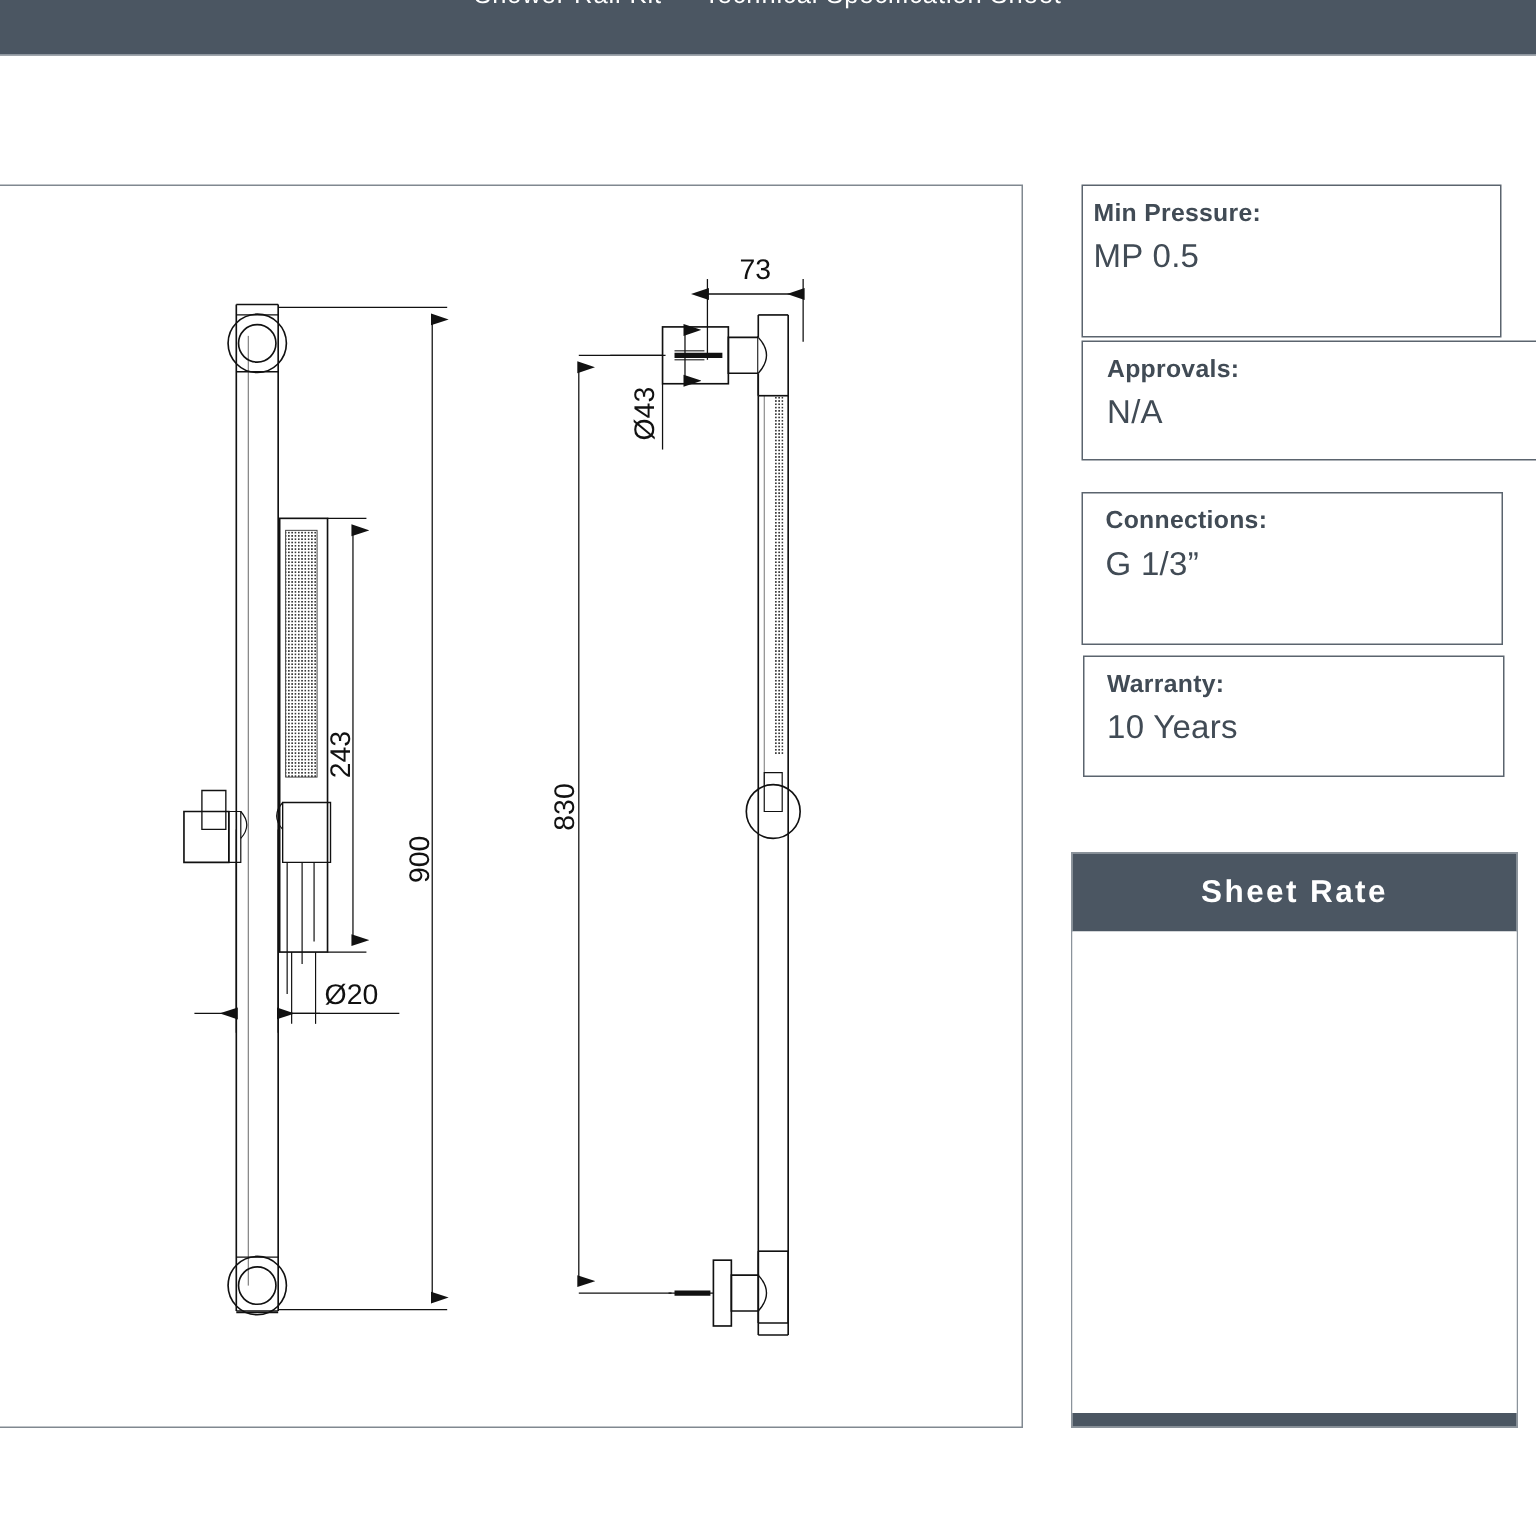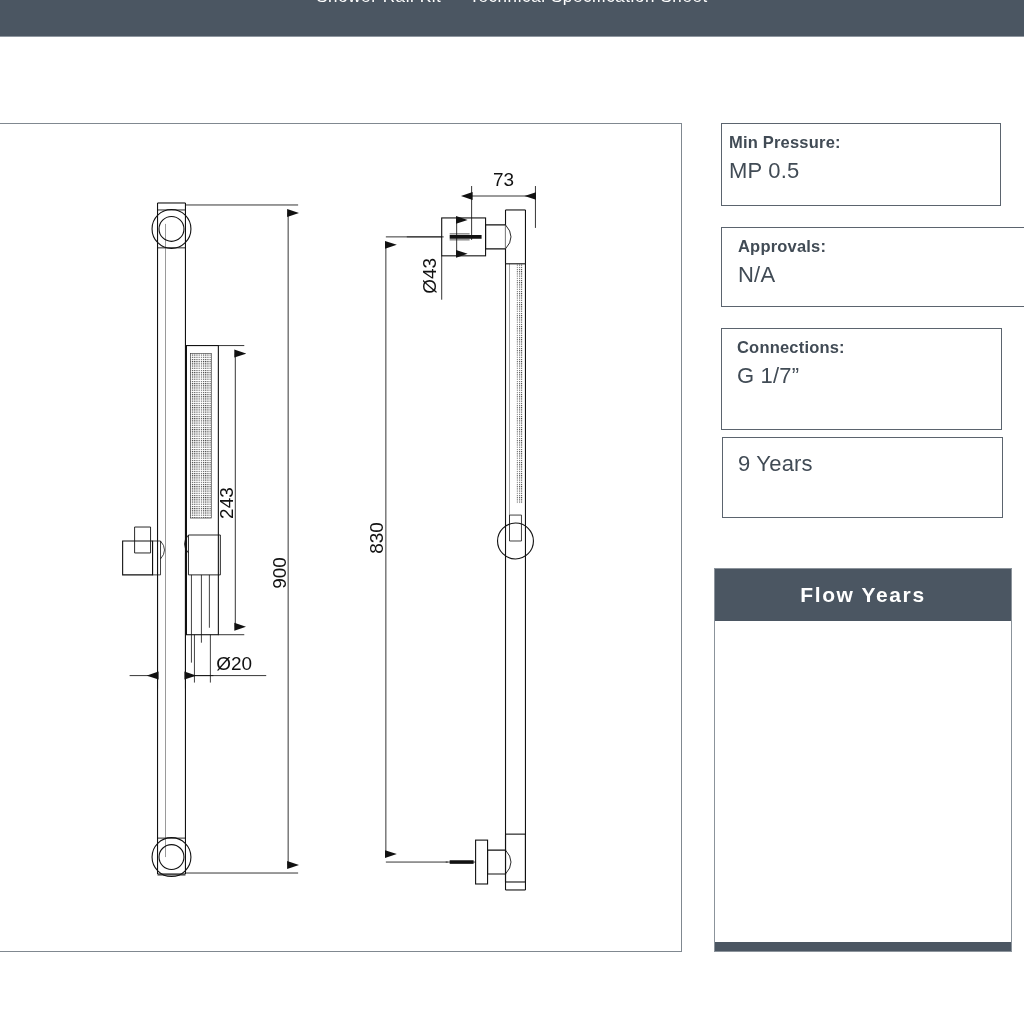--- a/index.html
+++ b/index.html
@@ -79,21 +79,21 @@
   }
   .spec-value {
     font-size: 22px;
     color: #414b55;
     font-weight: 400;
     letter-spacing: 0.2px;
     line-height: 1.35;
     margin-top: 3px;
   }
 
-  #spec-box-0 { left: 0px;  top: 0px;   width: 280px; height: 83px; padding-left: 7px; }
+  #spec-box-0 { left: 0px;  top: 0px;   width: 280px; height: 102px; padding-left: 7px; }
   #spec-box-1 { left: 0px;  top: 104px; width: 333px; height: 80px; padding-left: 16px; }
   #spec-box-2 { left: 0px;  top: 205px; width: 281px; height: 102px; padding-left: 15px; }
   #spec-box-3 { left: 1px;  top: 314px; width: 281px; height: 81px; padding-left: 15px; }
 
   
   #flow-panel {
     position: absolute;
     left: 714px;
     top: 568px;
     width: 298px;
@@ -329,29 +329,30 @@
       <div class="spec-value">MP 0.5</div>
     </div>
 
     <div class="spec-box" id="spec-box-1">
       <div class="spec-label">Approvals:</div>
       <div class="spec-value">N/A</div>
     </div>
 
     <div class="spec-box" id="spec-box-2">
       <div class="spec-label">Connections:</div>
-      <div class="spec-value">G 1/7”</div>
+      <div class="spec-value">G 1/3”</div>
     </div>
 
     <div class="spec-box" id="spec-box-3">
-      <div class="spec-value">9 Years</div>
+      <div class="spec-label">Warranty:</div>
+      <div class="spec-value">10 Years</div>
     </div>
   </div>
 
   <div id="flow-panel">
     <div id="flow-header">
-      <span id="flow-title">Flow  Years</span>
+      <span id="flow-title">Sheet  Rate</span>
     </div>
     <div id="flow-body"></div>
     <div id="flow-footer"></div>
   </div>
 
 </div>
 
 </body></html>

